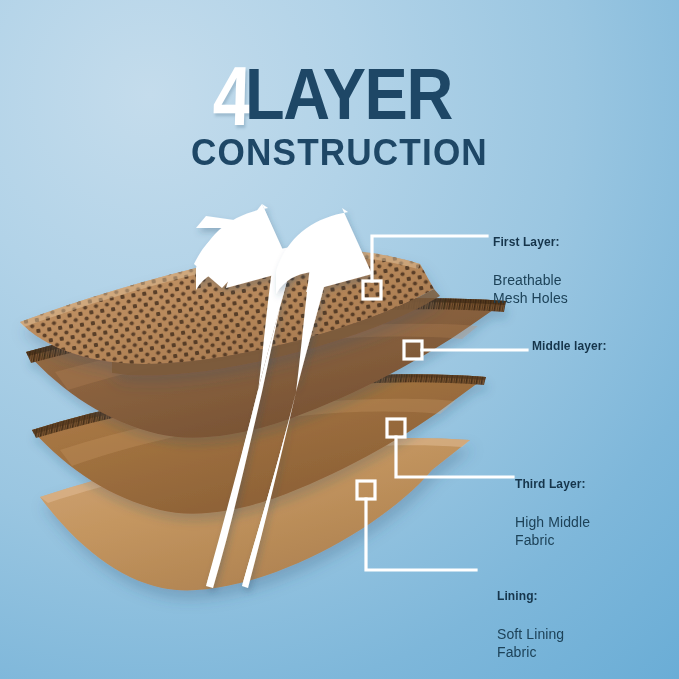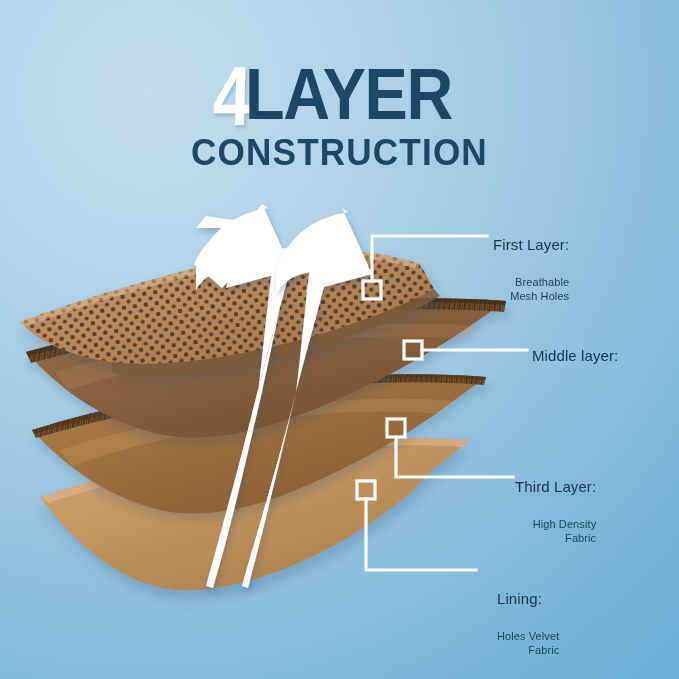--- a/index.html
+++ b/index.html
@@ -50,30 +50,29 @@
   
   .callout-label{
     position:absolute;
     color:#17384f;
     font-family:"Liberation Sans",sans-serif;
     line-height:1.30;
     white-space:pre-line;
     pointer-events:none;
   }
   .callout-label .lbl-title{
-    display:block; font-weight:normal; font-size:15px; letter-spacing:.1px;
+    display:block; font-weight:bold; font-size:12px; letter-spacing:.1px;
     color:#16354b;
   }
   .callout-label .lbl-body{
-    display:block; font-weight:normal; font-size:11px; letter-spacing:.1px;
+    display:block; font-weight:normal; font-size:14px; letter-spacing:.1px;
     color:#1d4258;
-    text-align:right;
   }
   #label-first    { left:493px; top:214px; }
-  #label-middle   { left:532px; top:325px; }
+  #label-middle   { left:532px; top:318px; }
   #label-third    { left:515px; top:456px; }
   #label-lining   { left:481px; top:568px;margin-left:16px; }
 
   svg#art{position:absolute;left:0;top:0;width:679px;height:679px;}
 </style>
 </head>
 <body>
 
 <div id="stage">
 
@@ -295,23 +294,23 @@
     <span class="lbl-body">Breathable
 Mesh Holes</span>
   </div>
 
   <div id="label-middle" class="callout-label">
     <span class="lbl-title">Middle layer:</span>
   </div>
 
   <div id="label-third" class="callout-label">
     <span class="lbl-title">Third Layer:</span>
-    <span class="lbl-body">High Density
+    <span class="lbl-body">High Middle
 Fabric</span>
   </div>
 
   <div id="label-lining" class="callout-label">
     <span class="lbl-title">Lining:</span>
-    <span class="lbl-body">Holes Velvet
+    <span class="lbl-body">Soft Lining
 Fabric</span>
   </div>
 
 </div>
 
 </body></html>

